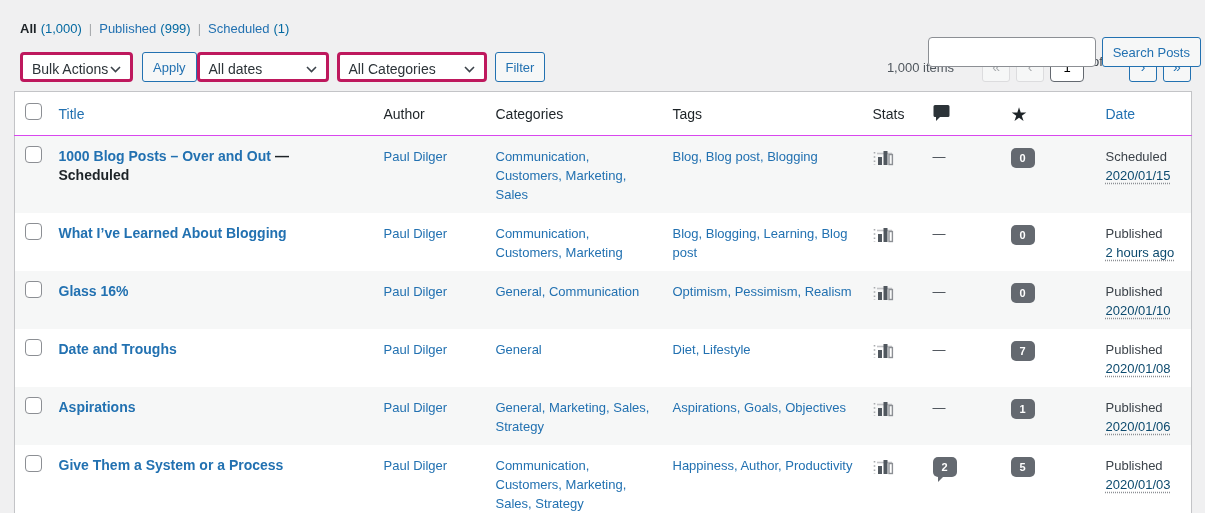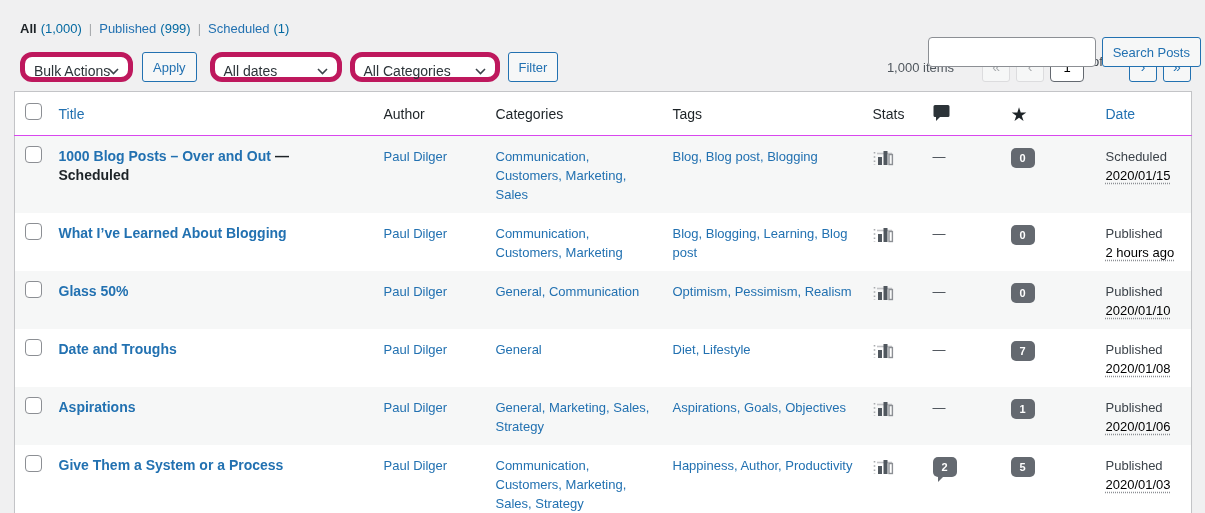--- a/index.html
+++ b/index.html
@@ -48,32 +48,32 @@
   
   .tablenav {
     margin-top: 16px; padding-left: 6px;
     display: flex; align-items: center; justify-content: space-between;
   }
   .tablenav-left { display: flex; align-items: center; }
   .fake-select {
     position: relative;
     height: 30px; line-height: 28px;
     background: #fff;
-    border: 5px solid #be185d; border-radius: 12px;
+    border: 3px solid #be185d; border-radius: 4px;
     padding: 0 30px 0 9px;
     font-size: 14px; color: #2c3338;
     cursor: pointer; margin-right: 8px;
     white-space: nowrap;
   }
   .fake-select .chev {
     position: absolute; right: 9px; top: 11px;
     width: 11px; height: 7px; pointer-events: none;
   }
   .sel-bulk { width: 113px; }
-  .sel-dates { width: 132px; margin-left: 13px; }
+  .sel-dates { width: 132px; }
   .sel-cats { width: 150px; }
   .apply-btn { margin-left: 1px; }
 
   .tablenav-right { display: flex; align-items: center; }
   .displaying-num { color: #50575e; font-size: 13px; margin-right: 22px; }
   .pager-btn {
     width: 28px; height: 30px;
     display: inline-flex; align-items: center; justify-content: center;
     border-radius: 3px; font-size: 14px; margin-left: 6px;
   }
@@ -138,21 +138,21 @@
   }
   .comment-bubble { position: relative; }
   .comment-bubble::after {
     content: ""; position: absolute;
     left: 5px; bottom: -5px;
     border: 3px solid transparent;
     border-top: 3px solid #646970;
     border-left: 3px solid #646970;
   }
   .date-status { color: #3c434a; }
-  .date-value { color: #000000; text-decoration: underline dotted #8c8f94; text-underline-offset: 3px; }
+  .date-value { color: #0c4a6e; text-decoration: underline dotted #8c8f94; text-underline-offset: 3px; }
   .star-header { font-size: 19px; color: #1d2327; line-height: 1; }
 </style>
 </head>
 <body>
 
 <div class="wrap">
 
   <ul class="subsubsub">
     <li>
       <span class="current-view">
@@ -282,21 +282,21 @@
         <td><span class="comment-dash">—</span></td>
         <td><span class="count-badge">0</span></td>
         <td>
             <div class="date-status">Published</div>
             <div><span class="date-value">2 hours ago</span></div>
           </td>
       </tr>
 
       <tr>
         <td class="check-cell"><input type="checkbox" style=""></td>
-        <td><a class="row-title">Glass 50%</a><span class="title-suffix"></span></td>
+        <td><a class="row-title">Glass 16%</a><span class="title-suffix"></span></td>
         <td class="col-author"><a class="cell-link">Paul Dilger</a></td>
         <td class="col-terms"><a class="cell-link">General</a>, <a class="cell-link">Communication</a></td>
         <td class="col-terms"><a class="cell-link">Optimism</a>, <a class="cell-link">Pessimism</a>, <a class="cell-link">Realism</a></td>
         <td><span class="stats-link">
           <svg width="21" height="19" viewBox="0 0 21 19">
                 <line x1="1.5" y1="4" x2="1.5" y2="17" stroke="#a7aaad" stroke-width="1.6" stroke-dasharray="1.6 2.6"></line>
                 <line x1="4" y1="5.5" x2="19" y2="5.5" stroke="#c3c4c7" stroke-width="1.6"></line>
                 <rect x="5" y="9" width="4" height="8" fill="#50575e"></rect>
                 <rect x="10.5" y="3" width="4" height="14" fill="#50575e"></rect>
                 <rect x="16" y="6.5" width="3.4" height="10" fill="none" stroke="#8c8f94" stroke-width="1.4"></rect>

